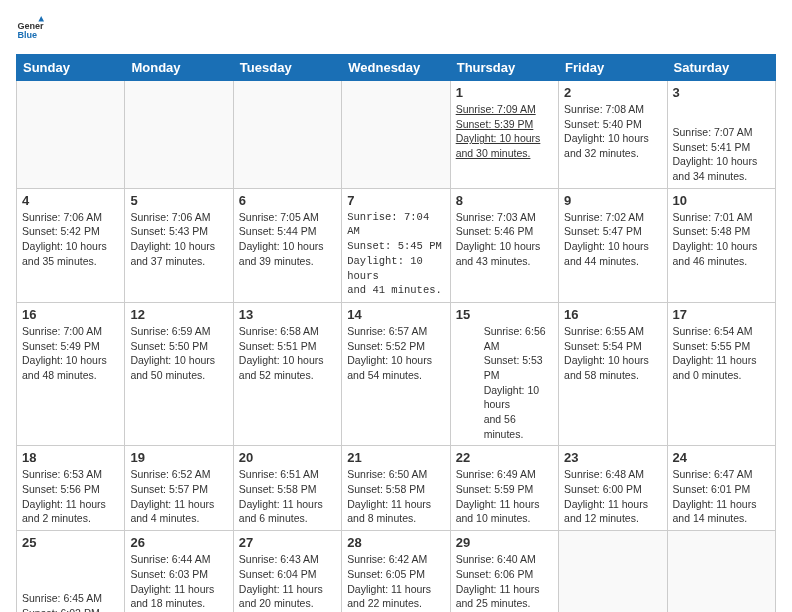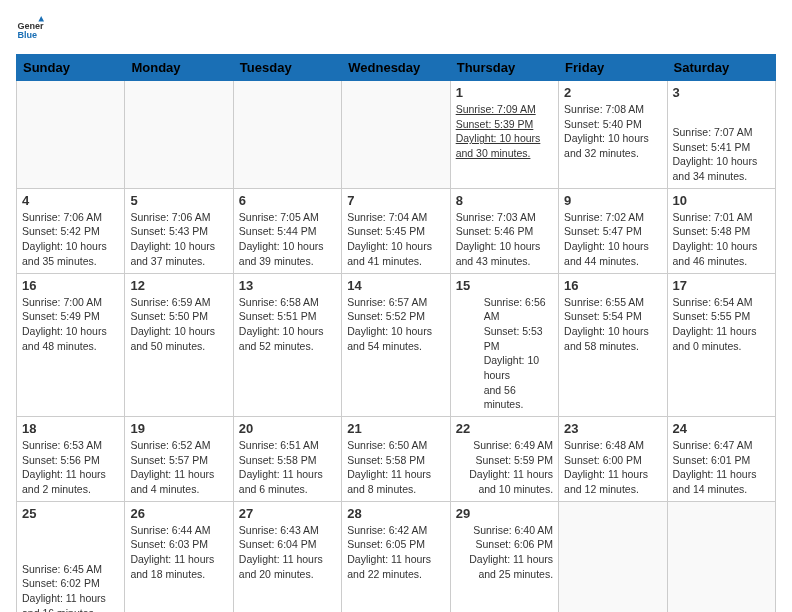--- a/index.html
+++ b/index.html
@@ -37,21 +37,21 @@
       font-size: 16px;
       color: #555;
     }
     .calendar {
       width: 100%;
       border-collapse: collapse;
       border: 1px solid #ccc;
     }
     .calendar th {
       background-color: #1a6fb5;
-      color: #000000;
+      color: #ffffff;
       text-align: left;
       padding: 5px 6px;
       font-size: 13px;
       border: 1px solid #1a6fb5;
     }
     .calendar td {
       vertical-align: top;
       border: 1px solid #ccc;
       padding: 4px 5px;
       width: 108px;
@@ -153,21 +153,21 @@
         </td>
         <td>
           <div class="day-number">6</div>
           <div class="day-info" style="white-space: pre-line;">Sunrise: 7:05 AM
 Sunset: 5:44 PM
 Daylight: 10 hours
 and 39 minutes.</div>
         </td>
         <td>
           <div class="day-number">7</div>
-          <div class="day-info" style="white-space: pre-line;">Sunrise: 7:04 AM
+          <div class="day-info" style="white-space: pre-line; font-family: Liberation Mono, monospace;">Sunrise: 7:04 AM
 Sunset: 5:45 PM
 Daylight: 10 hours
 and 41 minutes.</div>
         </td>
         <td>
           <div class="day-number">8</div>
           <div class="day-info" style="white-space: pre-line;">Sunrise: 7:03 AM
 Sunset: 5:46 PM
 Daylight: 10 hours
 and 43 minutes.</div>
@@ -262,21 +262,21 @@
         </td>
         <td>
           <div class="day-number">21</div>
           <div class="day-info" style="white-space: pre-line;">Sunrise: 6:50 AM
 Sunset: 5:58 PM
 Daylight: 11 hours
 and 8 minutes.</div>
         </td>
         <td>
           <div class="day-number">22</div>
-          <div class="day-info" style="white-space: pre-line; text-align: right;">Sunrise: 6:49 AM
+          <div class="day-info" style="white-space: pre-line;">Sunrise: 6:49 AM
 Sunset: 5:59 PM
 Daylight: 11 hours
 and 10 minutes.</div>
         </td>
         <td>
           <div class="day-number">23</div>
           <div class="day-info" style="white-space: pre-line;">Sunrise: 6:48 AM
 Sunset: 6:00 PM
 Daylight: 11 hours
 and 12 minutes.</div>
@@ -313,21 +313,21 @@
         </td>
         <td>
           <div class="day-number">28</div>
           <div class="day-info" style="white-space: pre-line;">Sunrise: 6:42 AM
 Sunset: 6:05 PM
 Daylight: 11 hours
 and 22 minutes.</div>
         </td>
         <td>
           <div class="day-number">29</div>
-          <div class="day-info" style="white-space: pre-line; text-align: right;">Sunrise: 6:40 AM
+          <div class="day-info" style="white-space: pre-line;">Sunrise: 6:40 AM
 Sunset: 6:06 PM
 Daylight: 11 hours
 and 25 minutes.</div>
         </td>
         <td class="empty"></td>
         <td class="empty"></td>
       </tr>
     </tbody>
 </table>
 

